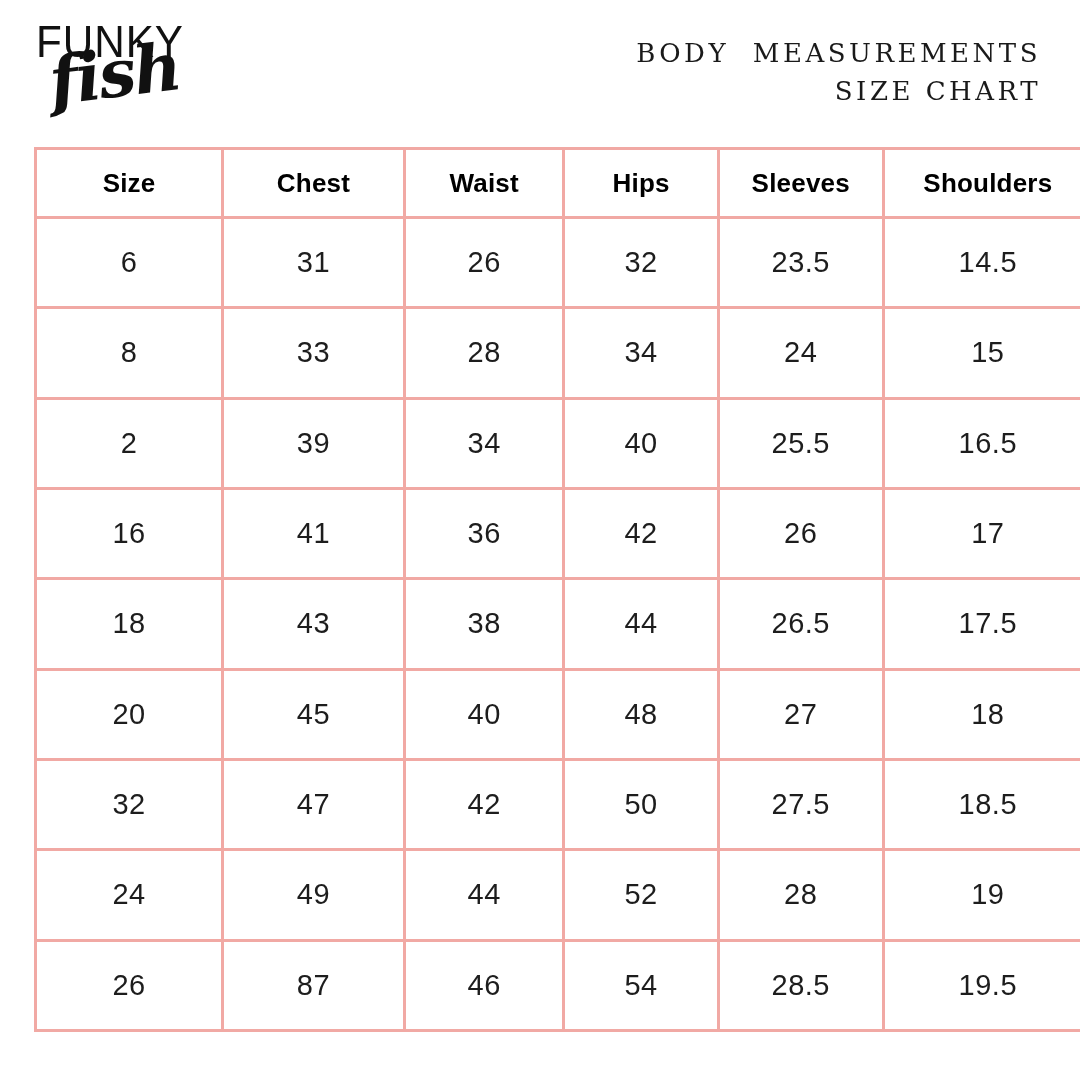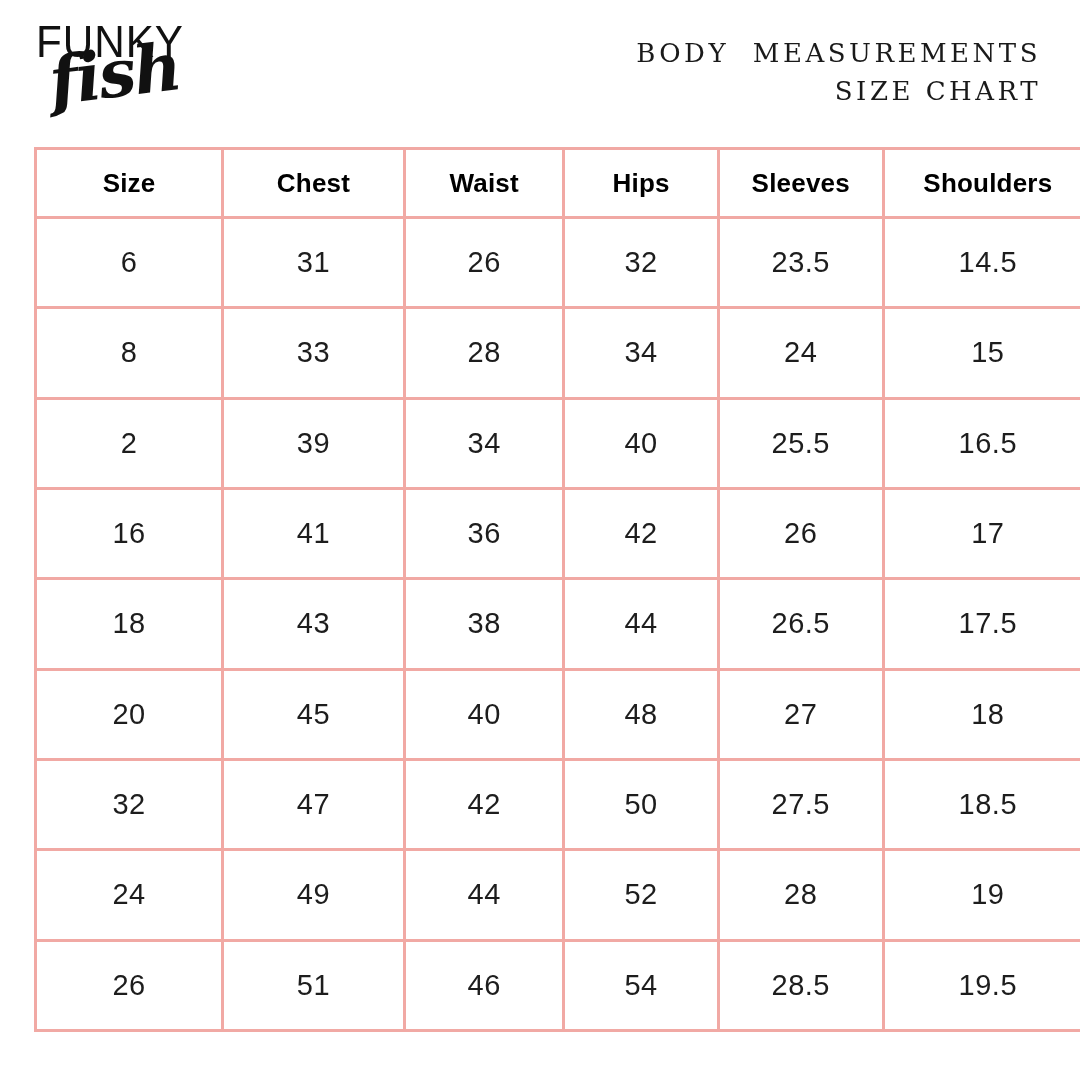--- a/index.html
+++ b/index.html
@@ -200,20 +200,20 @@
     <tr>
       <td>24</td>
       <td>49</td>
       <td>44</td>
       <td>52</td>
       <td>28</td>
       <td>19</td>
     </tr>
     <tr>
       <td>26</td>
-      <td>51</td>
+      <td>87</td>
       <td>46</td>
       <td>54</td>
       <td>28.5</td>
       <td>19.5</td>
     </tr>
   </tbody>
 </table>
 
 </body></html>

